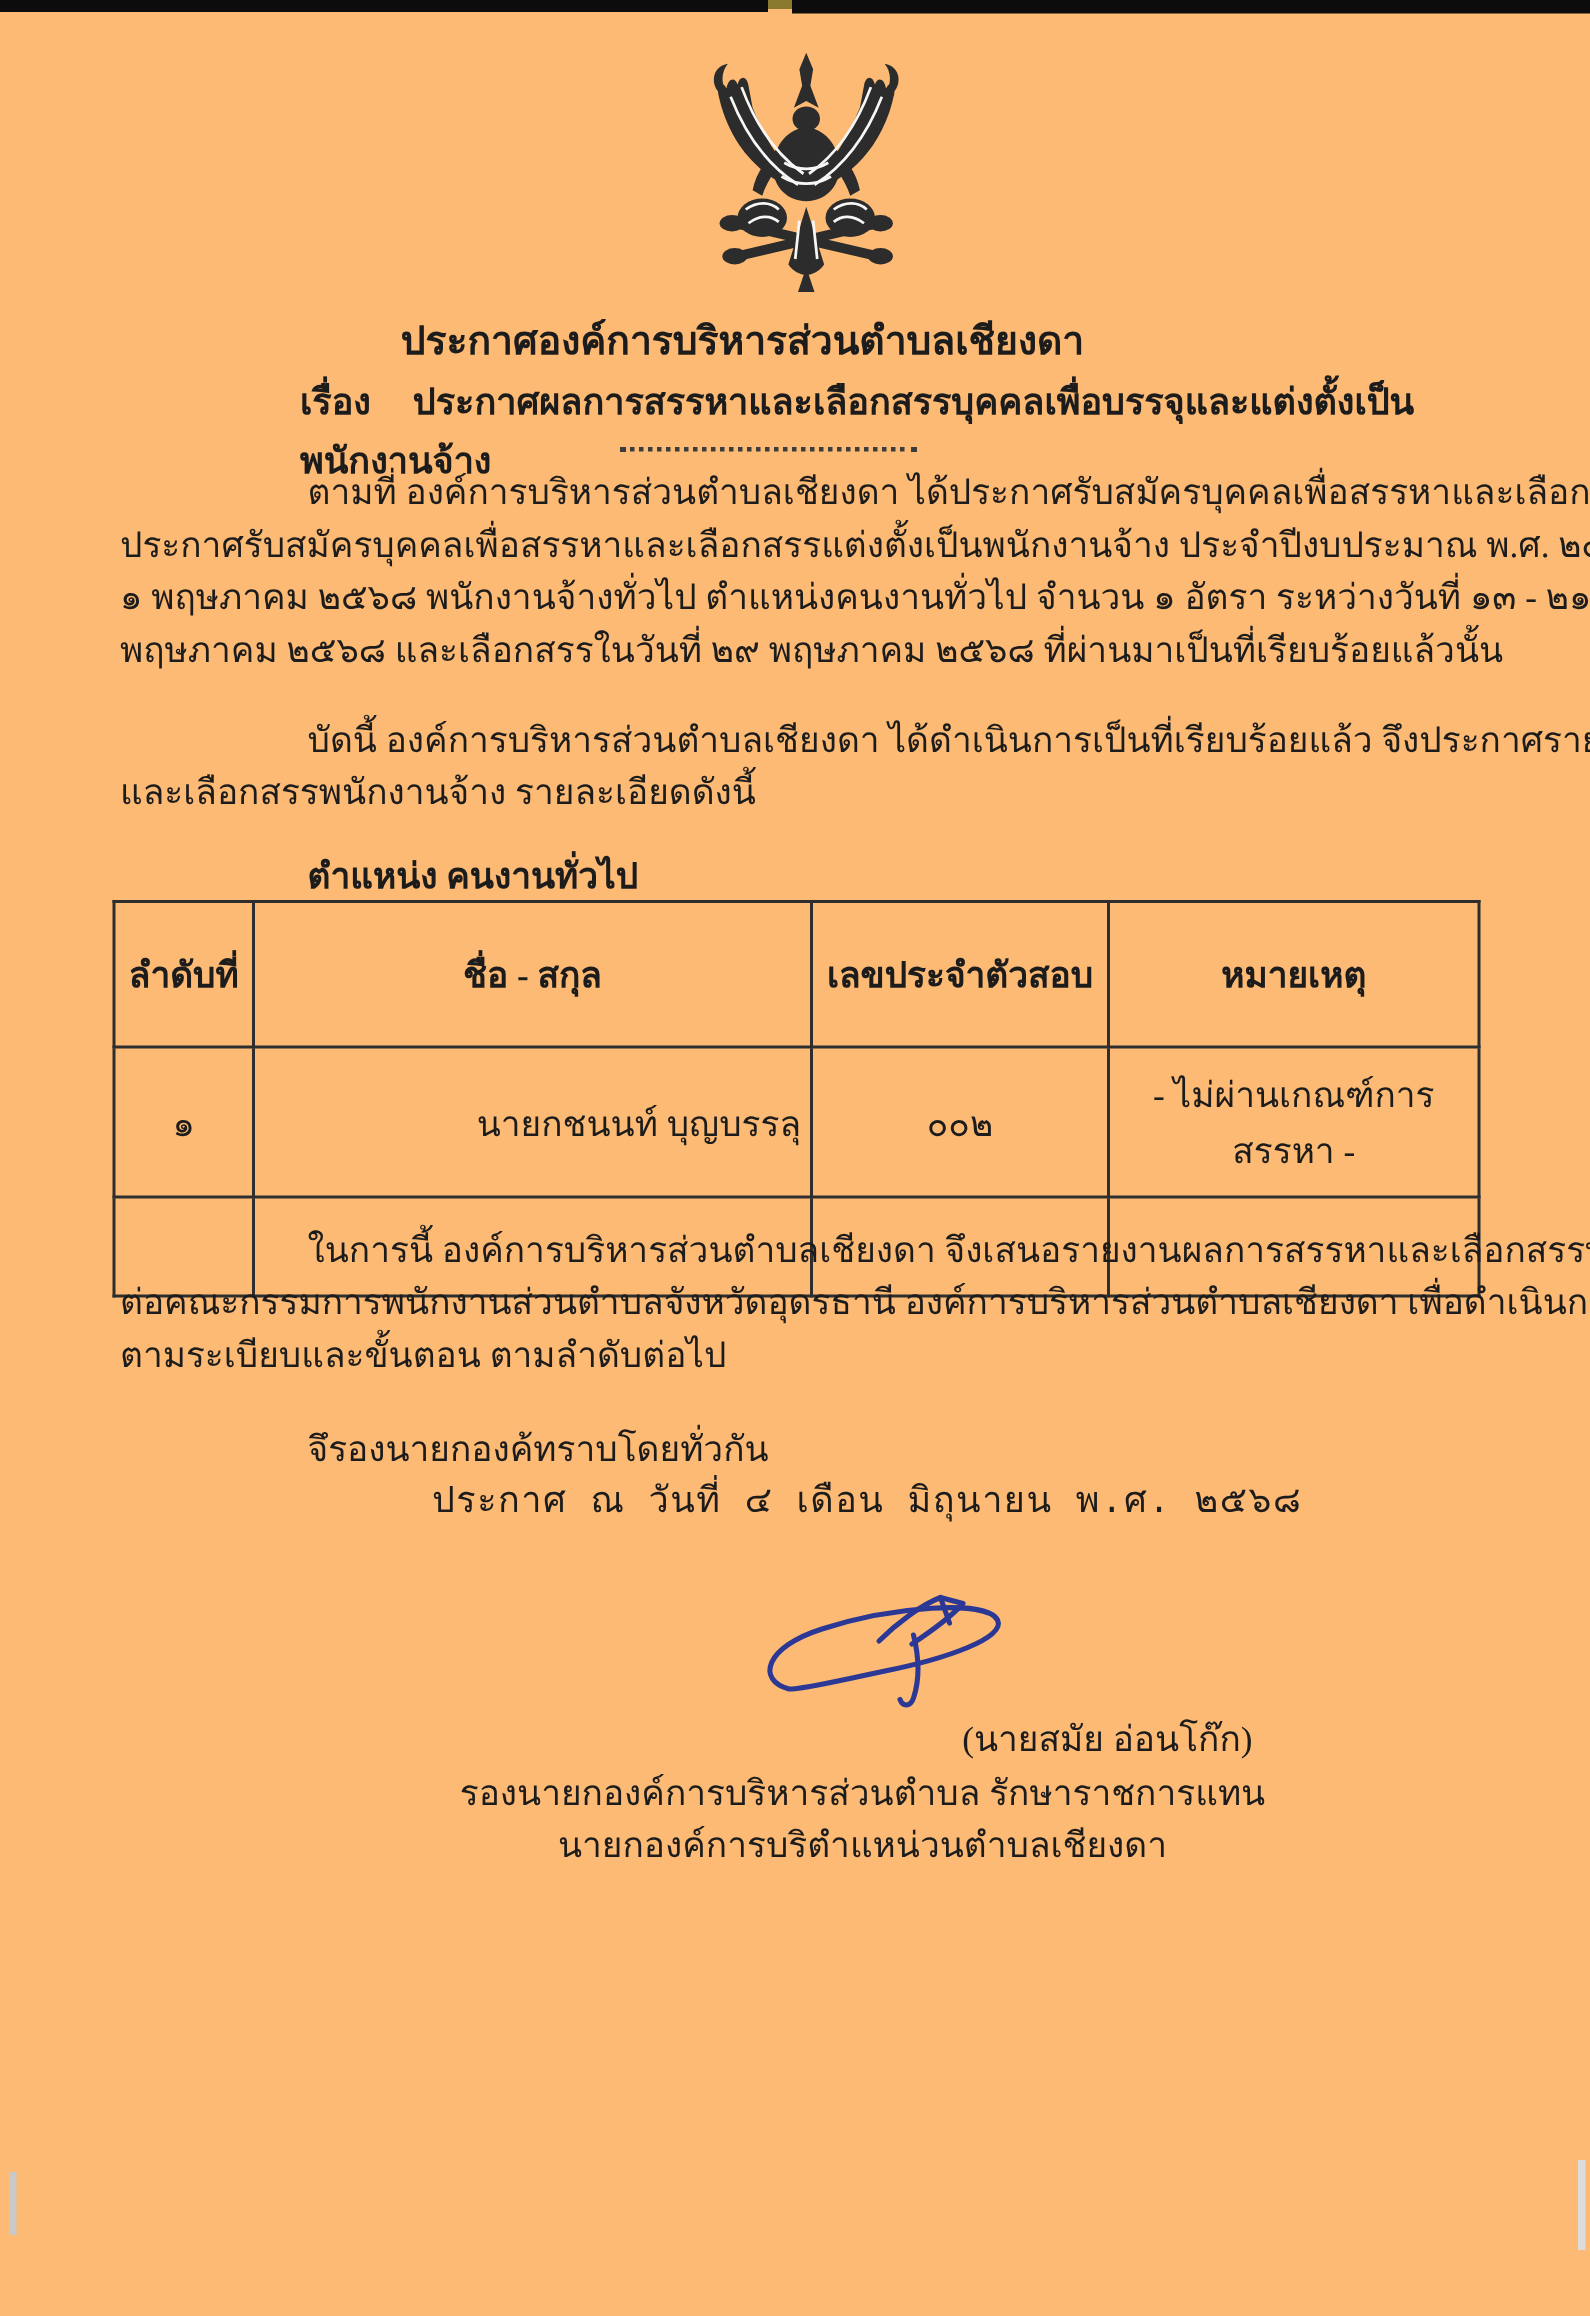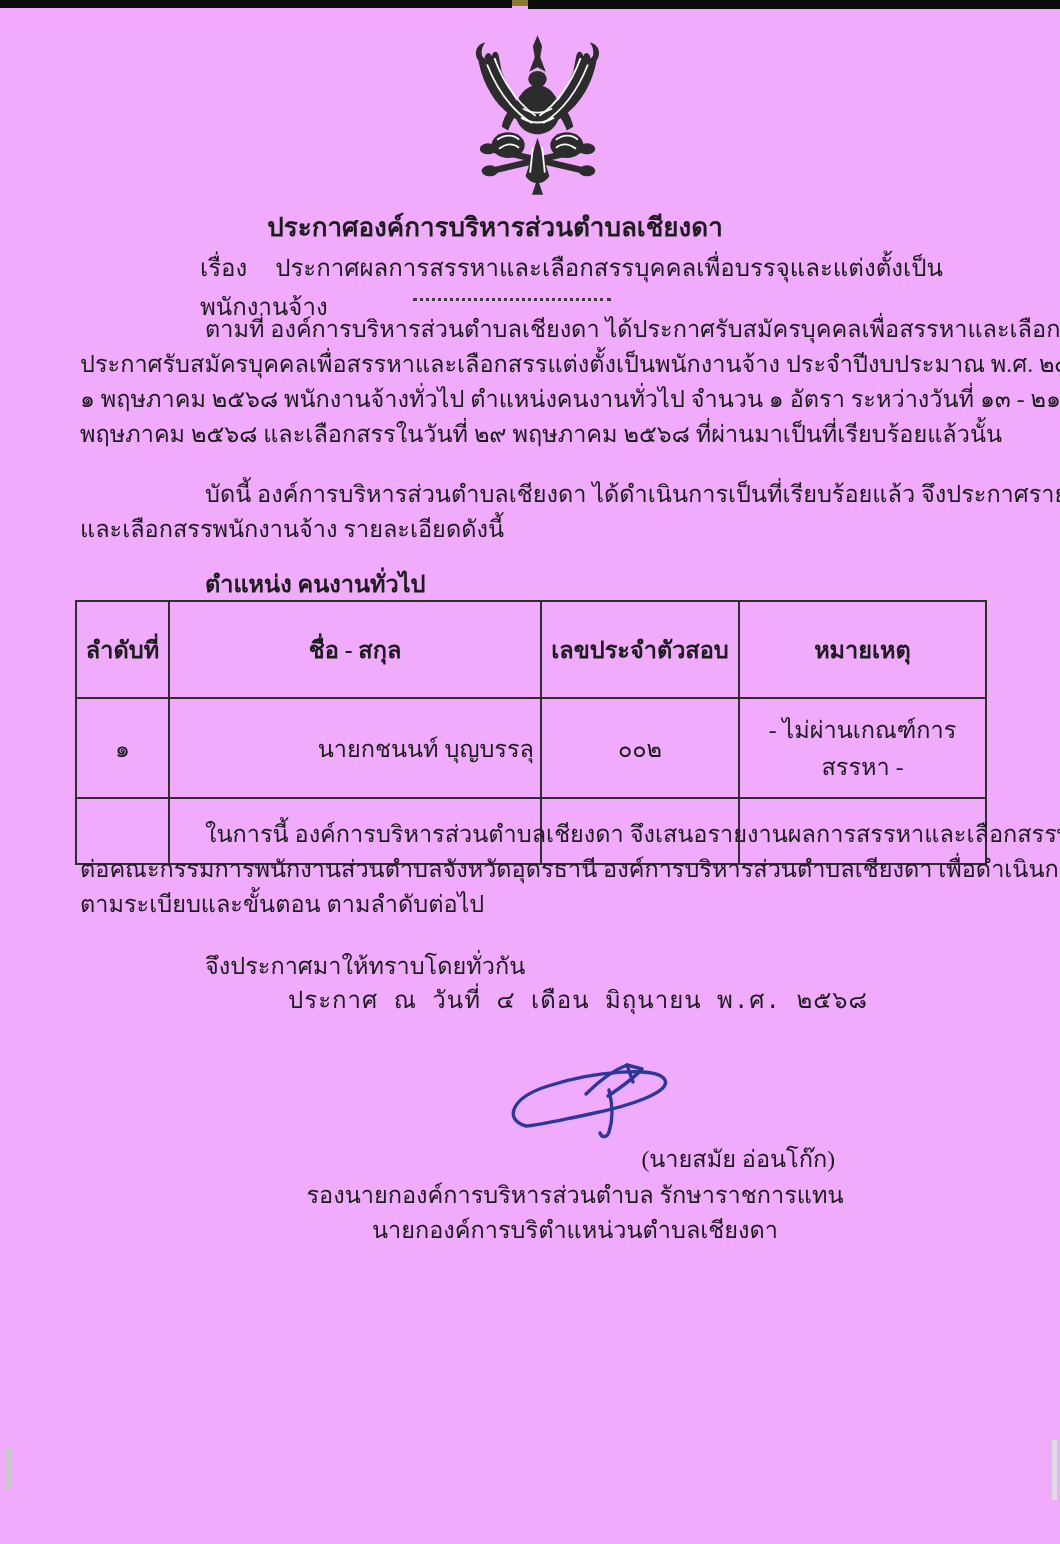--- a/index.html
+++ b/index.html
@@ -1,37 +1,37 @@
 <!DOCTYPE html>
 <html lang="th"><head>
 <meta charset="utf-8">
 <style>
   html,body{margin:0;padding:0;background:#ffffff;}
   .page{
-    position:relative;width:1060px;height:1544px;background:#f0abfc;
+    position:relative;width:1060px;height:1544px;background:#fdba74;
     font-family:"Liberation Serif","DejaVu Serif",serif;color:#1c1c1c;
     overflow:hidden;margin:0 auto;
   }
   
   .scan-bar{position:absolute;top:0;left:0;width:1060px;height:10px;}
   .scan-seg{position:absolute;top:0;background:#0c0c0c;}
   .scan-seg.s1{left:0;width:512px;height:8px;}
   .scan-seg.s2{left:512px;width:16px;height:6px;background:#8a7a30;}
   .scan-seg.s3{left:528px;width:532px;height:9px;}
   .scan-mark{position:absolute;background:#c9c9c9;}
   .scan-mark.bl{left:6px;top:1448px;width:5px;height:42px;}
   .scan-mark.br{left:1052px;top:1440px;width:5px;height:60px;background:#dcdcdc;}
 
   .emblem{position:absolute;left:455px;top:28px;width:165px;height:172px;}
 
   .doc-title{
     position:absolute;top:206px;left:0;width:990px;text-align:center;
     font-weight:bold;font-size:26px;white-space:nowrap;
   }
-  .subject-row{position:absolute;top:248px;left:200px;width:780px;font-weight:normal;font-size:24px;}
+  .subject-row{position:absolute;top:248px;left:200px;width:780px;font-weight:bold;font-size:24px;}
   .subject-label{display:inline-block;margin-right:22px;}
   .dotted-sep{position:absolute;top:284px;left:413px;width:198px;height:14px;border-bottom:3px dotted #3c3c3c;}
 
   .para{position:absolute;left:80px;width:934px;font-size:23.5px;line-height:35px;}
   .para .line{white-space:nowrap;}
   .para .indent{padding-left:125px;}
   .p1{top:312px;}
   .p2{top:477px;}
   .p3{top:817px;}
 
@@ -173,21 +173,21 @@
       </tr>
     </tbody>
   </table>
 
   <div class="para p3">
     <div class="line indent">ในการนี้  องค์การบริหารส่วนตำบลเชียงดา  จึงเสนอรายงานผลการสรรหาและเลือกสรรพนักงานจ้าง</div>
     <div class="line">ต่อคณะกรรมการพนักงานส่วนตำบลจังหวัดอุดรธานี องค์การบริหารส่วนตำบลเชียงดา เพื่อดำเนินการให้เป็นไปตาม</div>
     <div class="line">ตามระเบียบและขั้นตอน  ตามลำดับต่อไป</div>
   </div>
 
-  <div class="closing-line">จึงประกาศมาให้ทราบโดยทั่วกัน</div>
+  <div class="closing-line">จึรองนายกองค้ทราบโดยทั่วกัน</div>
   <div class="date-line">ประกาศ ณ  วันที่ ๔  เดือน  มิถุนายน  พ.ศ.  ๒๕๖๘</div>
 
   <svg class="signature-svg" viewBox="0 0 205 90" xmlns="http://www.w3.org/2000/svg">
     <g stroke="#2b3896" stroke-width="3.4" fill="none" stroke-linecap="round" stroke-linejoin="round">
       <path d="M36,72 C14,66 20,44 58,32 C104,17 168,12 175,26 C181,38 140,52 100,60 C66,67 46,72 36,72 Z"></path>
       <path d="M96,40 C108,28 124,16 137,11 L152,15 C144,24 130,34 118,42"></path>
       <path d="M137,11 L143,28"></path>
       <path d="M119,36 C123,52 123,66 119,78 C117,84 112,84 110,79"></path>
     </g>
   </svg>

